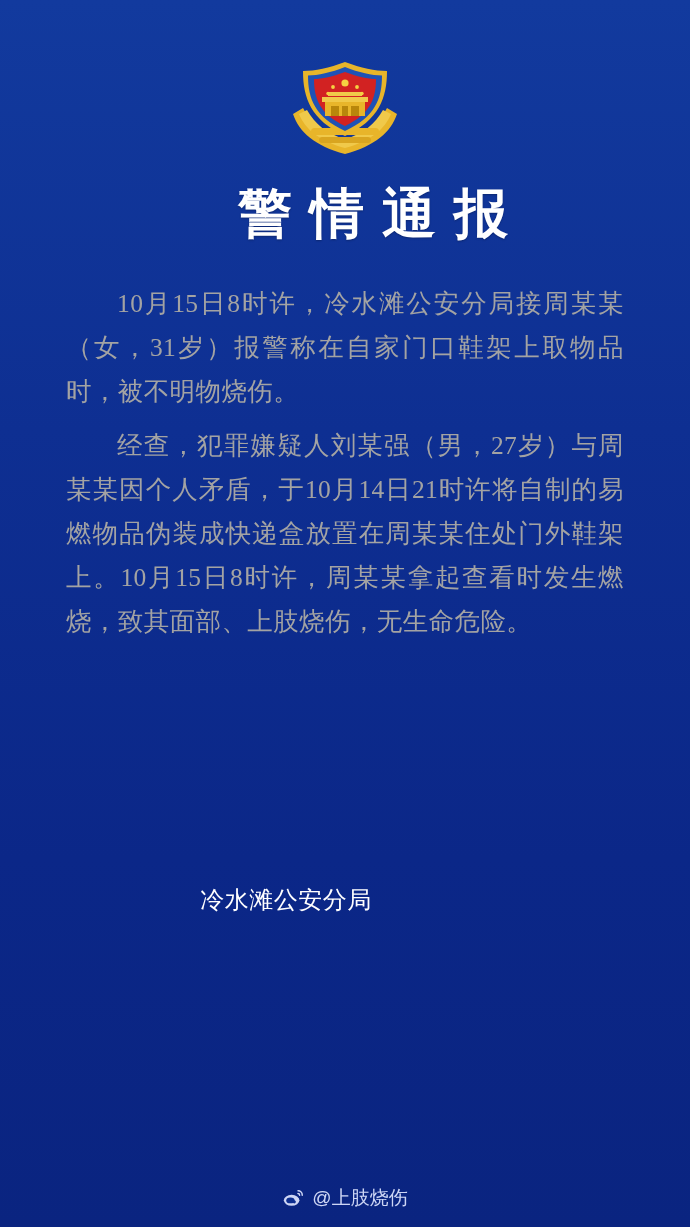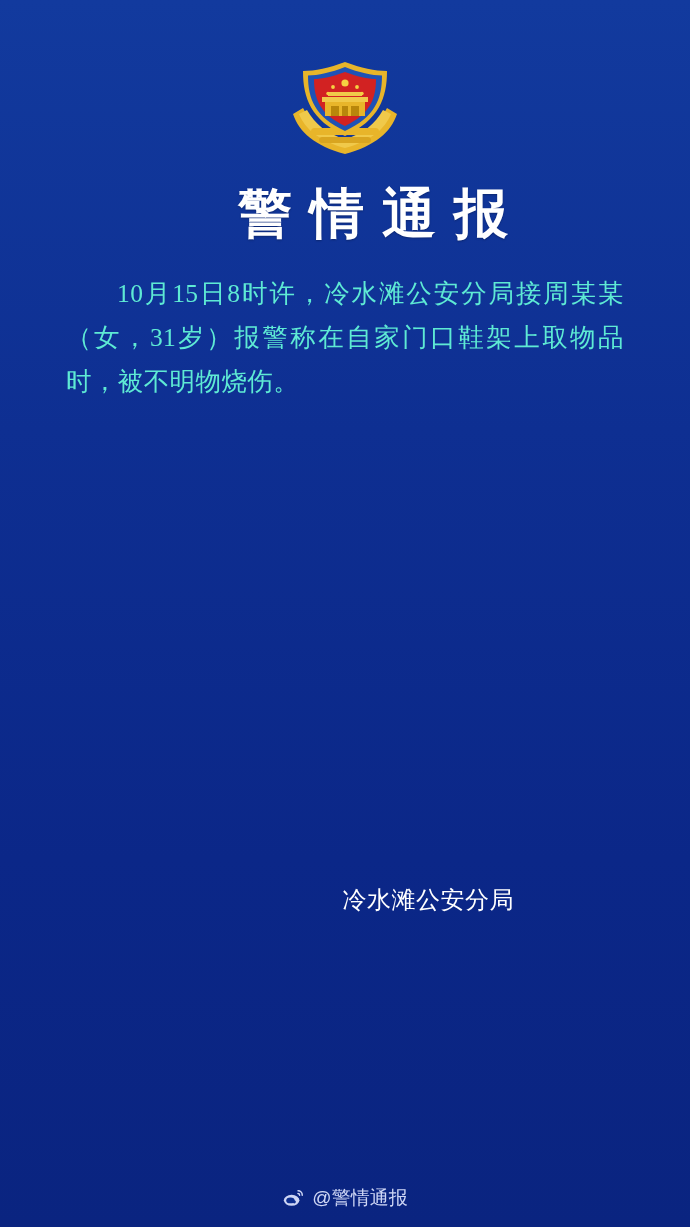--- a/index.html
+++ b/index.html
@@ -65,33 +65,33 @@
     top: 272px;
     left: 66px;
     width: 558px;
   }
   .para {
     font-size: 25.5px;
     line-height: 44px;
     text-align: justify;
     text-justify: inter-ideograph;
     text-indent: 2em;
-    margin: 0 0 10px 0;
-    color: #5eead4;
+    margin: 10px 0 10px 0;
+    color: #a3a3a3;
     letter-spacing: 0.4px;
   }
 
   
   .signature {
     position: absolute;
     top: 880px;
-    left: 8px;
+    left: 0;
     width: 558px;
     margin-left: 66px;
-    text-align: right;
+    text-align: center;
     padding-right: 118px;
     box-sizing: border-box;
   }
   .sig-line {
     font-size: 24px;
     line-height: 40px;
     color: #ffffff;
     letter-spacing: 0.5px;
   }
 
@@ -151,30 +151,31 @@
         <circle cx="77" cy="35.5" r="1.7" fill="#f5d142"></circle>
       </g>
     </svg>
   </div>
 </div>
 
 <div class="title">警情通报</div>
 
 <div class="body-text">
   <p class="para">10月15日8时许，冷水滩公安分局接周某某（女，31岁）报警称在自家门口鞋架上取物品时，被不明物烧伤。</p>
+  <p class="para">经查，犯罪嫌疑人刘某强（男，27岁）与周某某因个人矛盾，于10月14日21时许将自制的易燃物品伪装成快递盒放置在周某某住处门外鞋架上。10月15日8时许，周某某拿起查看时发生燃烧，致其面部、上肢烧伤，无生命危险。</p>
 </div>
 
 <div class="signature">
   <div class="sig-line">冷水滩公安分局</div>
 </div>
 
 <div class="footer">
   <span class="weibo-icon">
     <svg viewBox="0 0 24 24" width="22" height="22" xmlns="http://www.w3.org/2000/svg" aria-hidden="true">
       <ellipse cx="10.5" cy="14.5" rx="8.5" ry="6" fill="#dfe6ff"></ellipse>
       <ellipse cx="9.2" cy="14.6" rx="4.6" ry="3.2" fill="#0e2f92"></ellipse>
       <circle cx="13.4" cy="16.2" r="1.7" fill="#0e2f92"></circle>
       <path d="M17.5 4.2c2.6 0 4.6 2.1 4.6 4.7" stroke="#dfe6ff" stroke-width="1.6" fill="none" stroke-linecap="round"></path>
       <path d="M17.4 7.2c1 0 1.8 0.9 1.8 1.9" stroke="#dfe6ff" stroke-width="1.6" fill="none" stroke-linecap="round"></path>
     </svg>
   </span>
-  <span class="footer-label">@警情通报</span>
+  <span class="footer-label">@上肢烧伤</span>
 </div>
 
 </body></html>

